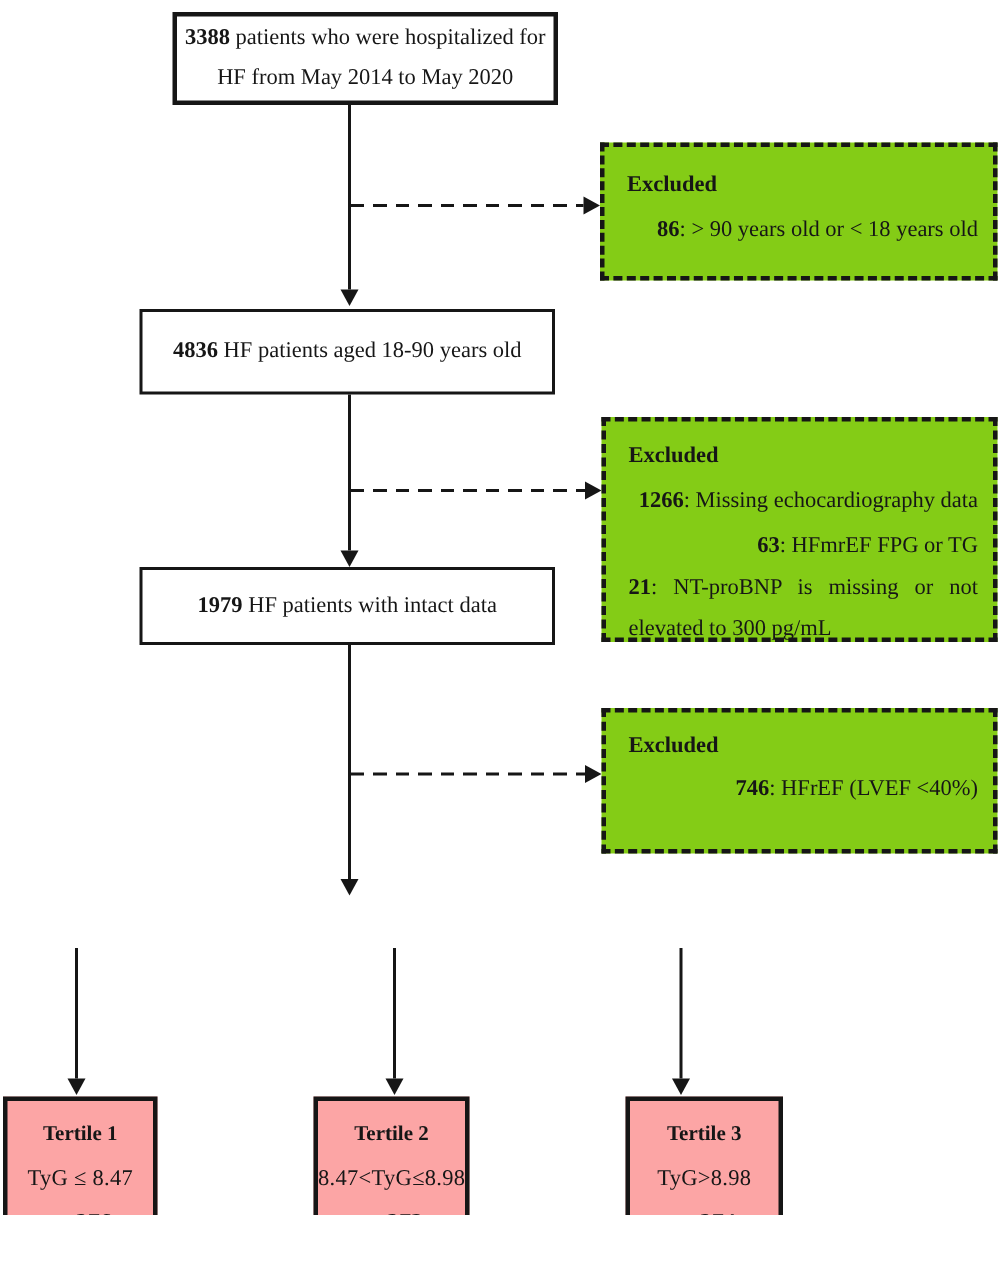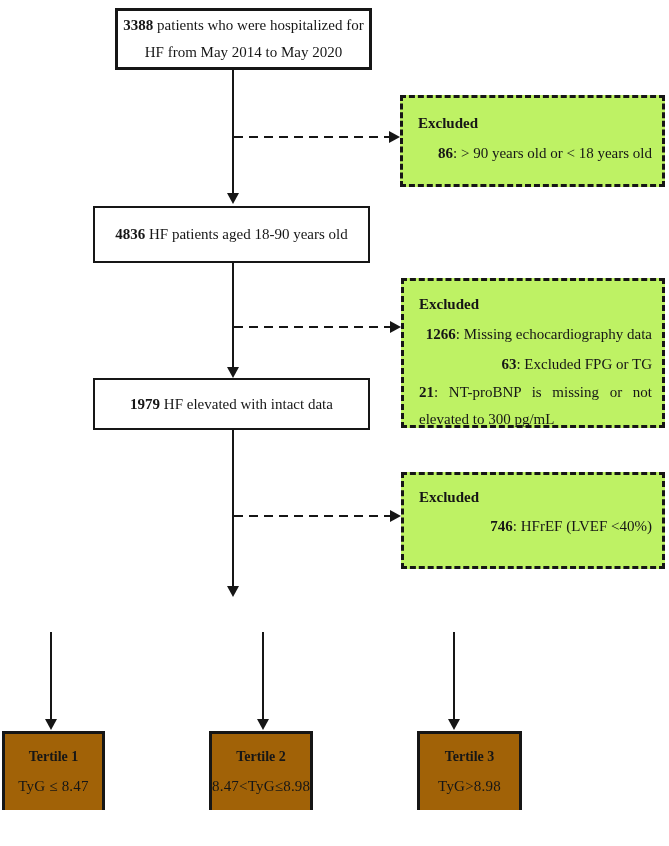--- a/index.html
+++ b/index.html
@@ -11,39 +11,39 @@
   .sbox {
     position:absolute; box-sizing:border-box; background:#fff;
     border:2px solid #161616;
     display:flex; flex-direction:column; align-items:center; justify-content:center;
     text-align:center; font-size:15px;
   }
   .sbox .bline { white-space:nowrap; line-height:27px; }
   b { font-weight:bold; }
   
   .dbox {
-    position:absolute; box-sizing:border-box; background:#bef264;
+    position:absolute; box-sizing:border-box; background:#84cc16;
     border:3px dashed #161616; font-size:15px; padding:8px 10px 0 15px;
   }
   .ex-title { font-weight:bold; line-height:30px; }
   .ex-item  { line-height:30px;text-align:right; }
   .ex-item.justify { text-align:justify; text-align-last:left; line-height:27px; padding-bottom:3px; }
   
   .vline { position:absolute; width:2px; background:#161616; }
   .vhead { position:absolute; width:0; height:0;
            border-left:6px solid transparent; border-right:6px solid transparent;
            border-top:11px solid #161616; }
   .dline { position:absolute; height:2px;
            background:repeating-linear-gradient(90deg,#161616 0 9px,transparent 9px 15px); }
   .rhead { position:absolute; width:0; height:0;
            border-top:6px solid transparent; border-bottom:6px solid transparent;
            border-left:11px solid #161616; }
   
   .tbox {
-    position:absolute; box-sizing:border-box; background:#a16207;
+    position:absolute; box-sizing:border-box; background:#fca5a5;
     border:3px solid #161616; text-align:center;
   }
   .t-title { font-size:14px; font-weight:bold; margin-top:15px; }
   .t-range { font-size:15px; margin-top:13px; letter-spacing:0.2px; }
   .t-n     { font-size:16px; font-weight:bold; margin-top:12px; }
 </style>
 </head>
 <body>
 
 <div class="stage">
@@ -70,26 +70,26 @@
 
   <div class="vline" style="left:232px; top:263px; height:104px;"></div>
   <div class="vhead" style="left:227px; top:367px;"></div>
 
   <div class="dline" style="left:234px; top:326px; width:156px;"></div>
   <div class="rhead" style="left:390px; top:321px;"></div>
 
   <div class="dbox" style="left:401px; top:278px; width:264px; height:150px;">
     <div class="ex-title">Excluded</div>
     <div class="ex-item"><b>1266</b><span>: Missing echocardiography data</span></div>
-    <div class="ex-item"><b>63</b><span>: Excluded FPG or TG</span></div>
+    <div class="ex-item"><b>63</b><span>: HFmrEF FPG or TG</span></div>
     <div class="ex-item justify"><b>21</b><span>: NT-proBNP is missing or not elevated to 300 pg/mL</span></div>
   </div>
 
   <div class="sbox" style="left:93px; top:378px; width:277px; height:52px;">
-    <div class="bline"><b>1979</b><span> HF elevated with intact data</span></div>
+    <div class="bline"><b>1979</b><span> HF patients with intact data</span></div>
   </div>
 
   <div class="vline" style="left:232px; top:430px; height:156px;"></div>
   <div class="vhead" style="left:227px; top:586px;"></div>
 
   <div class="dline" style="left:234px; top:515px; width:156px;"></div>
   <div class="rhead" style="left:390px; top:510px;"></div>
 
   <div class="dbox" style="left:401px; top:472px; width:264px; height:97px;">
     <div class="ex-title" style="line-height:29px;">Excluded</div>

